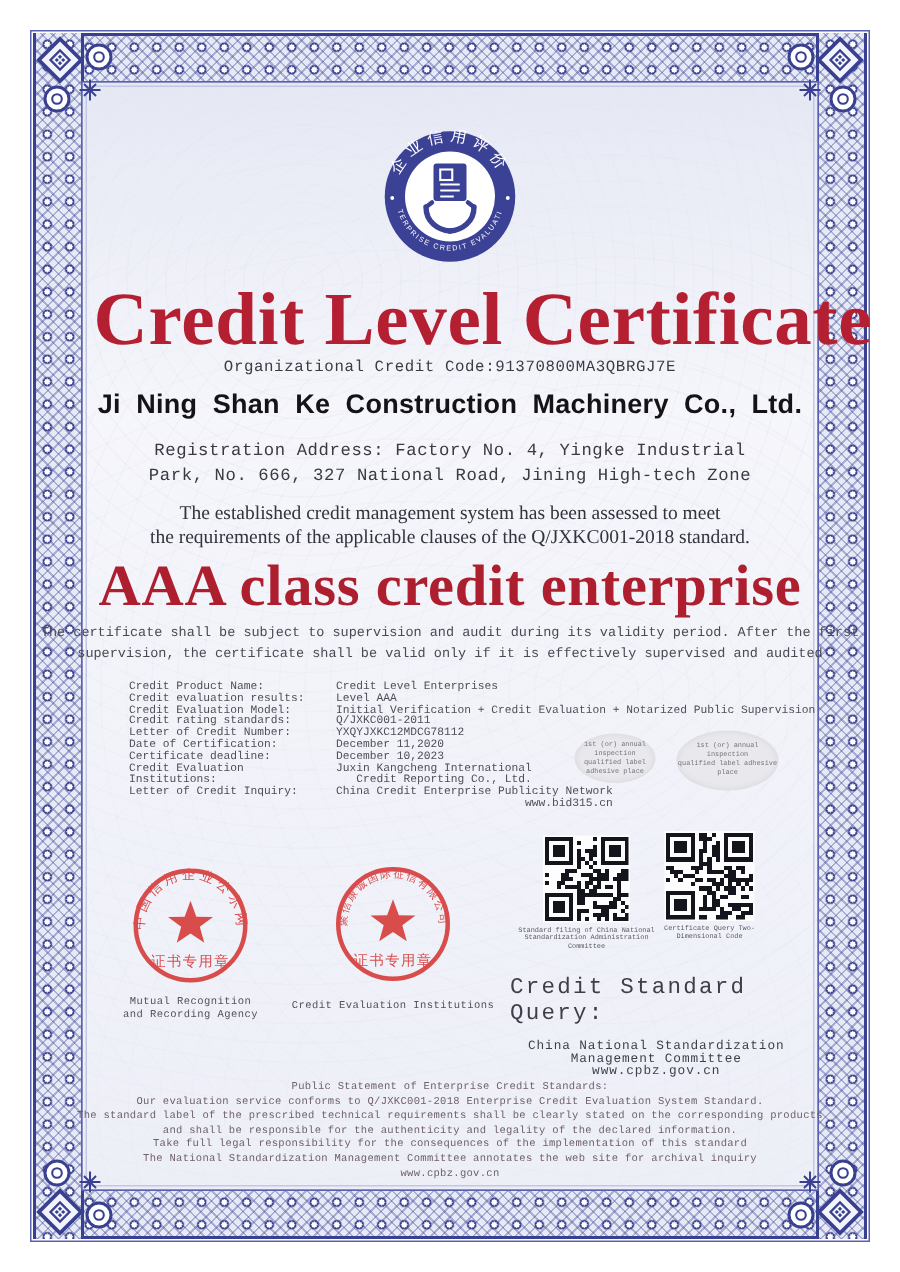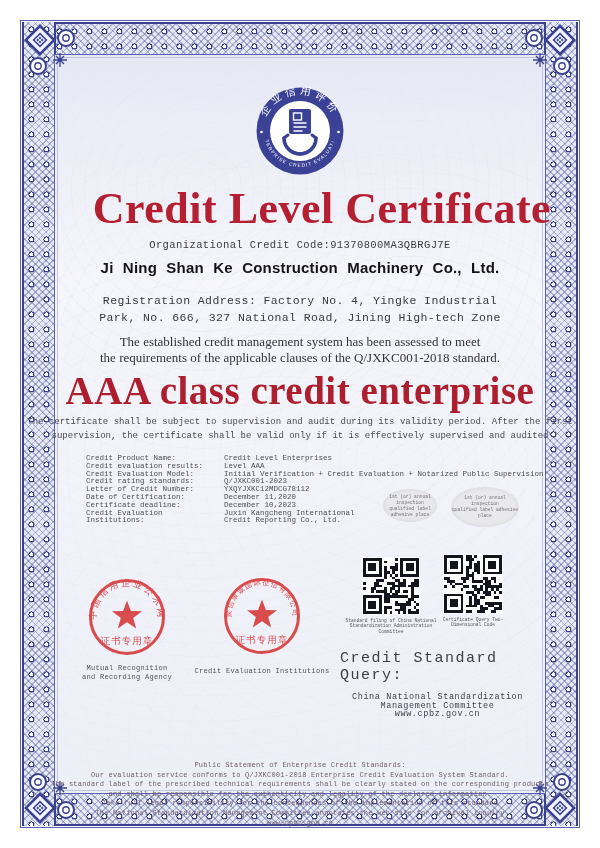--- a/index.html
+++ b/index.html
@@ -31,31 +31,31 @@
            linear-gradient(180deg,rgba(228,231,243,.9),rgba(250,250,253,.5) 30%,rgba(236,238,247,.8)),
            repeating-radial-gradient(circle at 30% 18%,rgba(99,110,170,.08) 0 1px,transparent 1px 13px),
            repeating-radial-gradient(circle at 72% 55%,rgba(99,110,170,.07) 0 1px,transparent 1px 17px),
            repeating-radial-gradient(circle at 45% 92%,rgba(99,110,170,.06) 0 1px,transparent 1px 21px);}
   
   .abs{position:absolute;}
   .ctr{left:0;right:0;text-align:center;}
   .mono{font-family:"Liberation Mono","DejaVu Sans Mono",monospace;}
   .serif{font-family:"Liberation Serif","DejaVu Serif",serif;}
   .badge-wrap{position:absolute;left:50%;top:87px;transform:translateX(-50%);width:88px;height:88px;}
-  .title{top:183px;font-size:44px;font-weight:bold;color:#b41f31;letter-spacing:.5px;margin-left:44px;}
+  .title{top:183px;font-size:50px;font-weight:bold;color:#b41f31;letter-spacing:.5px;margin-left:44px;}
   .orgcode{top:239px;font-size:10.5px;color:#3b3b46;letter-spacing:.4px;}
-  .company{top:259px;font-size:15px;font-weight:bold;color:#141418;word-spacing:5px;letter-spacing:.2px;}
+  .company{top:259px;font-size:18px;font-weight:bold;color:#141418;word-spacing:5px;letter-spacing:.2px;}
   .addr{top:292px;font-size:11.5px;line-height:17px;color:#3a3a44;letter-spacing:.4px;white-space:pre-line;}
   .assess{top:334px;font-size:13px;line-height:16px;color:#33333d;white-space:pre-line;}
   .grade{top:368px;font-size:39px;font-weight:bold;color:#ad1f2e;letter-spacing:.5px;}
   .superv{top:416px;font-size:9px;line-height:13.5px;color:#4a4a54;white-space:pre-line;}
   .details{left:86px;top:455px;width:470px;font-size:7.5px;line-height:7.8px;color:#4e4e58;}
   .detail-row{display:flex;}
   .detail-label{width:138px;flex:0 0 138px;}
-  .detail-value{white-space:pre-line;}
+  .detail-value{white-space:pre-line;text-align:right;}
   .oval{position:absolute;background:#e9e8ec;border-radius:50%;box-shadow:inset 0 0 5px rgba(60,60,90,.10);
         display:flex;align-items:center;justify-content:center;text-align:center;
         font-size:4.6px;line-height:6px;color:#77727c;white-space:pre-line;}
   .oval1{left:383px;top:489px;width:54px;height:33px;}
   .oval2{left:451px;top:487px;width:68px;height:40px;}
   .seal{position:absolute;width:80px;height:80px;opacity:.93;}
   .seal1{left:87px;top:577px;}
   .seal2{left:222px;top:576px;}
   .seal-cap{position:absolute;text-align:center;font-size:7px;line-height:9px;color:#55505c;white-space:pre-line;letter-spacing:.3px;}
   .cap1{left:52px;top:664px;width:150px;}
@@ -65,21 +65,21 @@
   .qr2{left:443px;top:554px;width:58px;height:58px;}
   .qr-cap{position:absolute;text-align:center;font-size:4.6px;line-height:5.4px;color:#5c5762;white-space:pre-line;}
   .qcap1{left:345px;top:618px;width:92px;}
   .qcap2{left:432px;top:617px;width:82px;}
   .stdnum{position:absolute;left:340px;top:636px;width:190px;text-align:center;
           font-size:21px;line-height:21px;font-weight:bold;font-style:italic;color:#e61e25;white-space:pre-line;}
   .query-label{position:absolute;left:340px;top:650px;width:195px;text-align:left;
                font-size:15px;letter-spacing:1.5px;color:#3f3f4a;}
   .query-lines{position:absolute;left:330px;top:693px;width:215px;text-align:center;
                font-size:8.5px;line-height:8.6px;letter-spacing:.6px;color:#3f3f4a;white-space:pre-line;}
-  .statement{top:721px;font-size:7px;line-height:9.6px;color:#70606c;white-space:pre-line;letter-spacing:.2px;margin-top:40px;}
+  .statement{top:721px;font-size:7px;line-height:9.6px;color:#70606c;white-space:pre-line;letter-spacing:.2px;}
   svg text{user-select:none;}
 </style>
 </head>
 <body>
 
 <div class="page">
 
   <div class="outer-line"></div>
   <div class="band top"></div>
   <div class="band bottom"></div>
@@ -200,38 +200,43 @@
       <div class="detail-row">
         <span class="detail-label">Credit evaluation results:</span>
         <span class="detail-value">Level AAA</span>
       </div>
       <div class="detail-row">
         <span class="detail-label">Credit Evaluation Model:</span>
         <span class="detail-value">Initial Verification + Credit Evaluation + Notarized Public Supervision</span>
       </div>
       <div class="detail-row">
         <span class="detail-label">Credit rating standards:</span>
-        <span class="detail-value">Q/JXKC001-2023</span>
+        <span class="detail-value">Q/JXKC001-2011</span>
       </div>
       <div class="detail-row">
         <span class="detail-label">Letter of Credit Number:</span>
         <span class="detail-value">YXQYJXKC12MDCG78112</span>
       </div>
       <div class="detail-row">
         <span class="detail-label">Date of Certification:</span>
         <span class="detail-value">December 11,2020</span>
       </div>
       <div class="detail-row">
         <span class="detail-label">Certificate deadline:</span>
         <span class="detail-value">December 10,2023</span>
       </div>
       <div class="detail-row">
         <span class="detail-label">Credit Evaluation Institutions:</span>
         <span class="detail-value">Juxin Kangcheng International
 Credit Reporting Co., Ltd.</span>
+      </div>
+      <div class="detail-row">
+        <span class="detail-label">Letter of Credit Inquiry:</span>
+        <span class="detail-value">China Credit Enterprise Publicity Network
+www.bid315.cn</span>
       </div>
     </div>
 
   <div class="oval oval1 mono">1st (or) annual inspection
 qualified label adhesive place</div>
   <div class="oval oval2 mono">1st (or) annual inspection
 qualified label adhesive place</div>
 
   <svg class="seal seal1" viewBox="-40 -40 80 80">
     <circle r="36.5" fill="none" stroke="#d84040" stroke-width="3"></circle>

